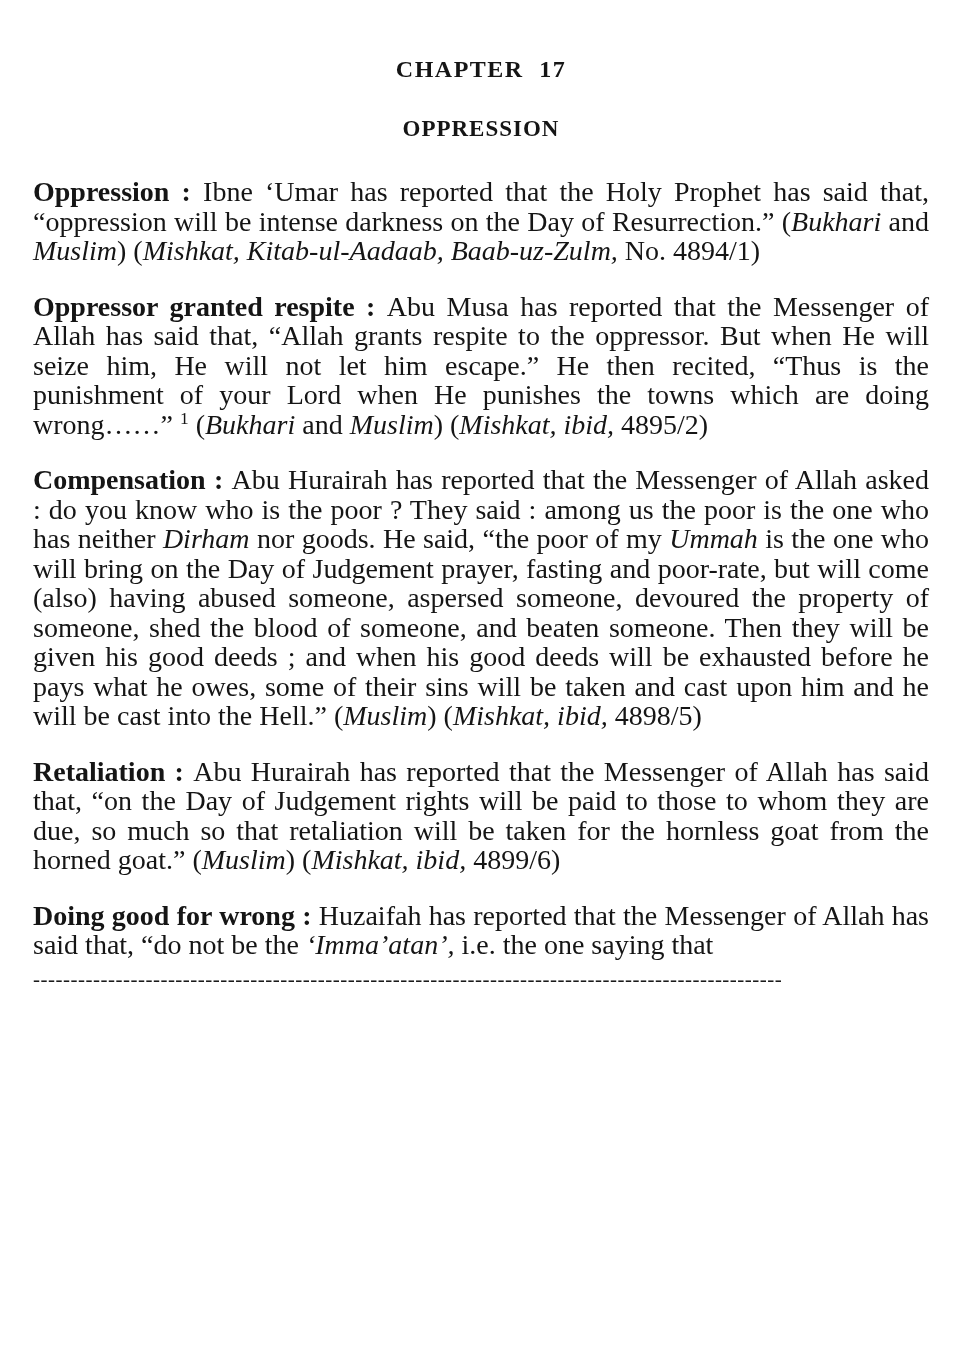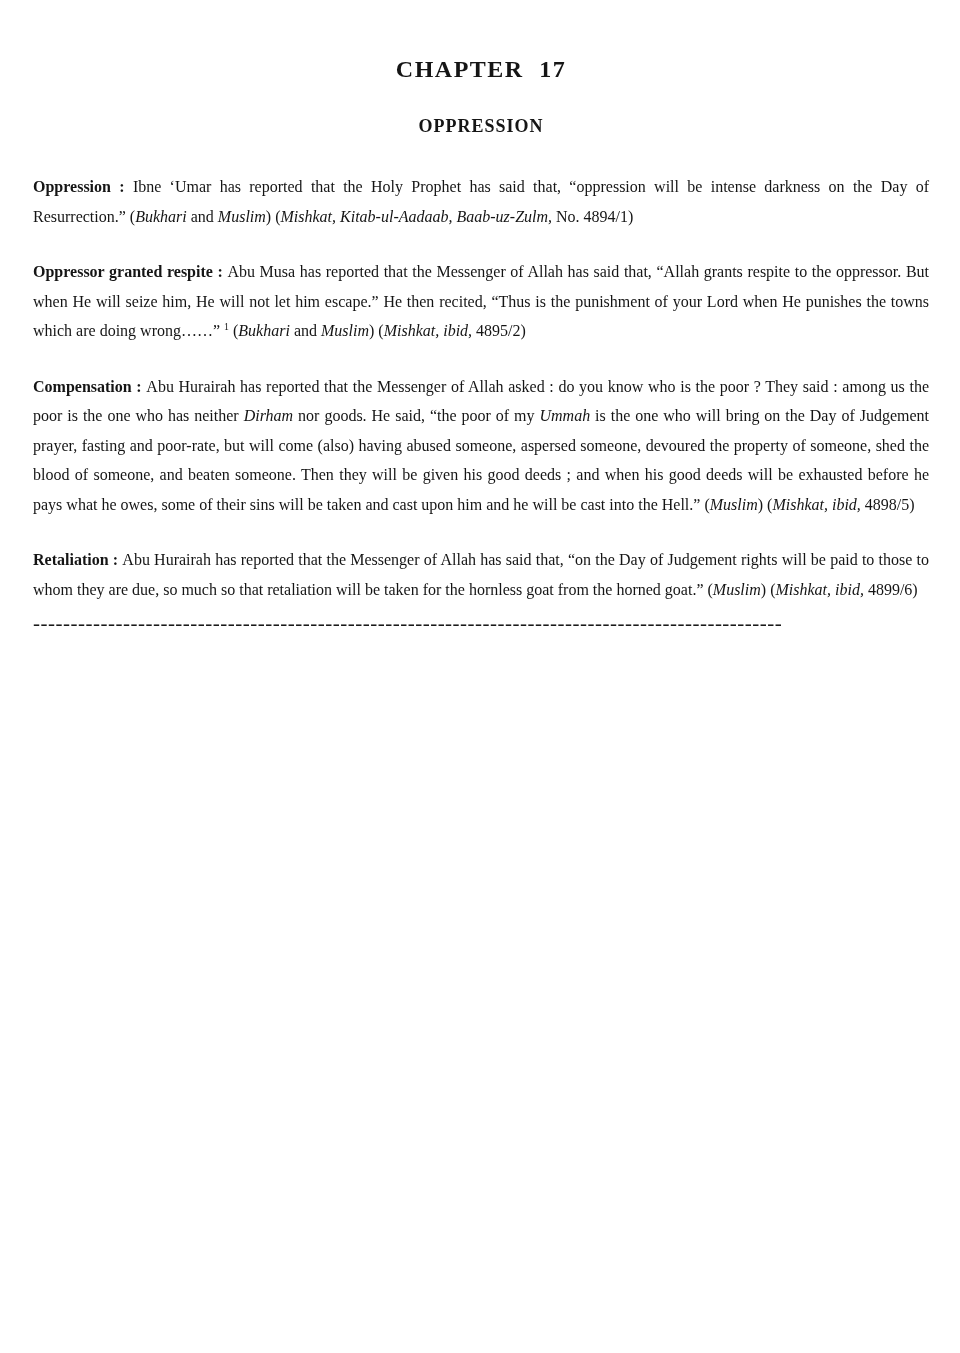--- a/index.html
+++ b/index.html
@@ -25,27 +25,27 @@
   .chapter-title {
     text-align: center;
     font-size: 24px;
     font-weight: bold;
     letter-spacing: 1.5px;
     word-spacing: 8px;
     margin: 2px 0 0 0;
   }
   .section-title {
     text-align: center;
-    font-size: 18px;
+    font-size: 23px;
     font-weight: bold;
     letter-spacing: 1px;
     margin: 33px 0 0 0;
   }
   p.body {
-    font-size: 16px;
+    font-size: 28px;
     line-height: 29.5px;
     text-align: justify;
     margin: 26px 0 0 0;
   }
   p.body.first {
     margin-top: 35px;
   }
   .bold { font-weight: bold; }
   .italic { font-style: italic; }
   sup, .sup {
@@ -78,17 +78,18 @@
   <div class="section-title">OPPRESSION</div>
 
   <p class="body first"><span class="bold">Oppression : </span><span>Ibne ‘Umar has reported that the Holy Prophet has said that, “oppression will be intense darkness on the Day of Resurrection.” (</span><span class="italic">Bukhari</span><span> and </span><span class="italic">Muslim</span><span>) (</span><span class="italic">Mishkat, Kitab-ul-Aadaab, Baab-uz-Zulm,</span><span> No. 4894/1)</span></p>
 
   <p class="body"><span class="bold">Oppressor granted respite : </span><span>Abu Musa has reported that the Messenger of Allah has said that, “Allah grants respite to the oppressor. But when He will seize him, He will not let him escape.” He then recited, “Thus is the punishment of your Lord when He punishes the towns which are doing wrong……” </span><sup>1</sup><span> (</span><span class="italic">Bukhari</span><span> and </span><span class="italic">Muslim</span><span>) (</span><span class="italic">Mishkat, ibid,</span><span> 4895/2)</span></p>
 
   <p class="body"><span class="bold">Compensation : </span><span>Abu Hurairah has reported that the Messenger of Allah asked : do you know who is the poor ? They said : among us the poor is the one who has neither </span><span class="italic">Dirham</span><span> nor goods. He said, “the poor of my </span><span class="italic">Ummah</span><span> is the one who will bring on the Day of Judgement prayer, fasting and poor-rate, but will come (also) having abused someone, aspersed someone, devoured the property of someone, shed the blood of someone, and beaten someone. Then they will be given his good deeds ; and when his good deeds will be exhausted before he pays what he owes, some of their sins will be taken and cast upon him and he will be cast into the Hell.” (</span><span class="italic">Muslim</span><span>) (</span><span class="italic">Mishkat, ibid,</span><span> 4898/5)</span></p>
 
   <p class="body"><span class="bold">Retaliation : </span><span>Abu Hurairah has reported that the Messenger of Allah has said that, “on the Day of Judgement rights will be paid to those  to whom they are due, so much so that retaliation will be taken for the hornless goat from the horned goat.” (</span><span class="italic">Muslim</span><span>) (</span><span class="italic">Mishkat, ibid,</span><span> 4899/6)</span></p>
 
+  <p class="body"><span class="bold">Doing good for wrong : </span><span>Huzaifah has reported that the Messenger of Allah has said that, “do not be the </span><span class="italic">‘Imma’atan’,</span><span> i.e. the one saying that</span></p>
 
   <div class="separator">----------------------------------------------------------------------------------------------------</div>
 
 
 </div>
 
 </body></html>

